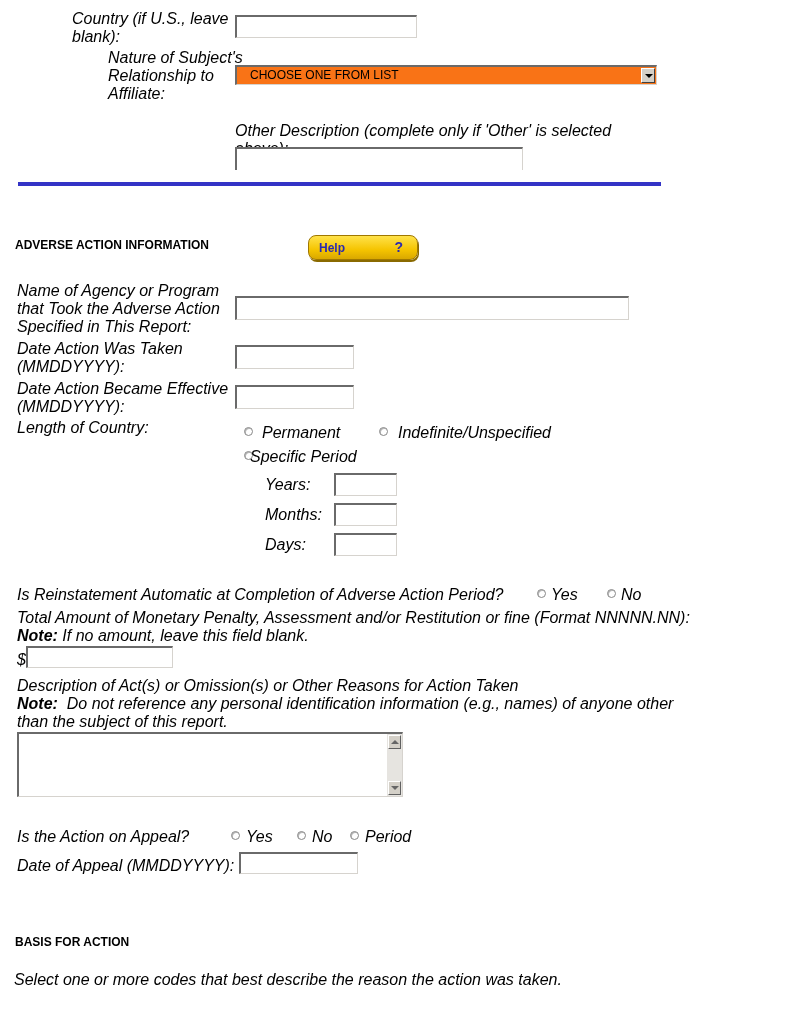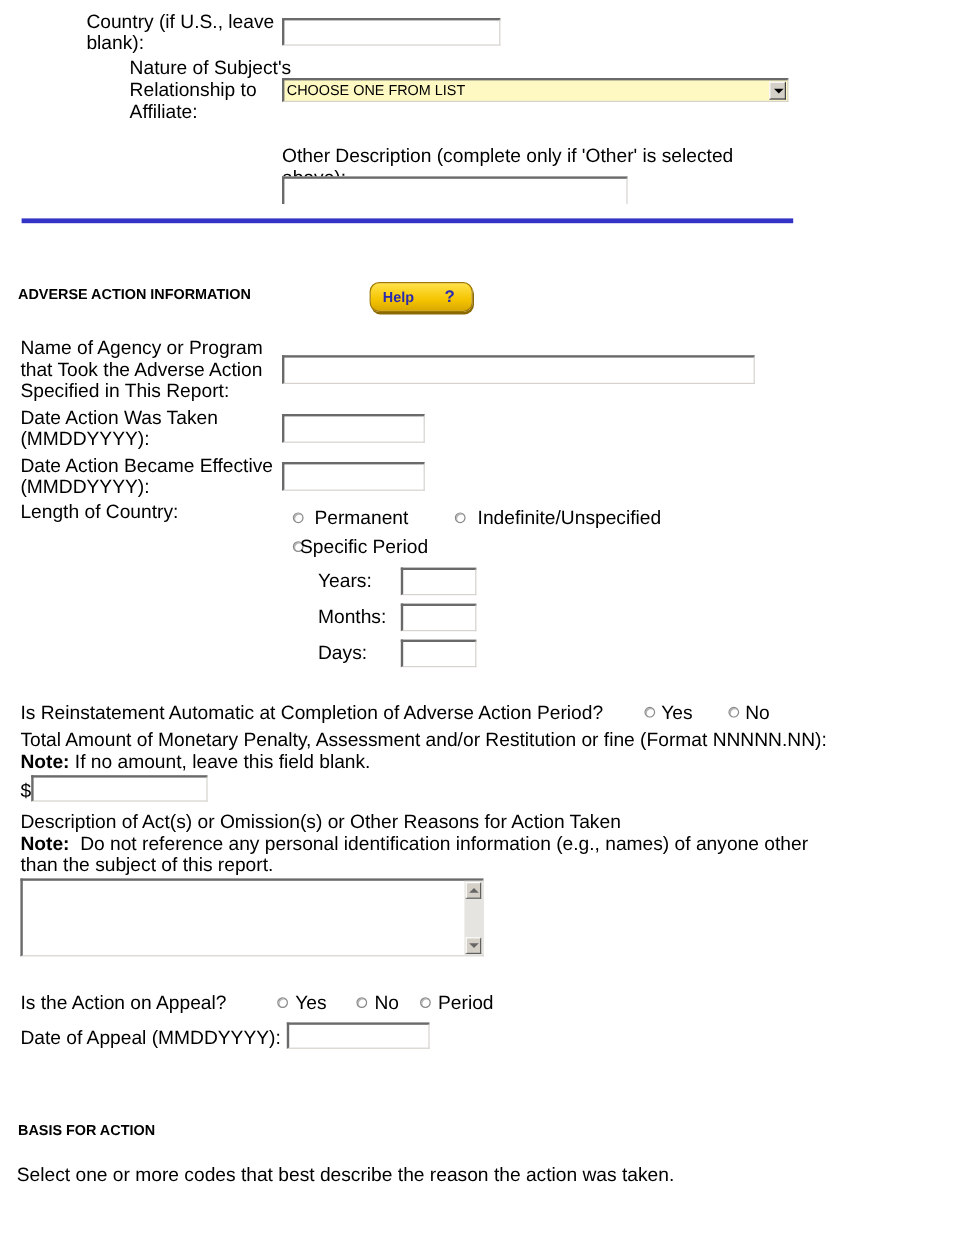--- a/index.html
+++ b/index.html
@@ -1,47 +1,47 @@
 <!DOCTYPE html>
 <html><head>
   <meta charset="utf-8">
   <style>
     html, body { margin: 0; padding: 0; background: #ffffff; }
     body {
       width: 795px; height: 1031px; position: relative; overflow: hidden;
       font-family: "Liberation Sans", sans-serif; font-size: 16px; color: #000;
     }
     .abs { position: absolute; }
-    .lbl { line-height: 18px; }
+    .lbl { line-height: 18px; font-style: italic; }
     .txtbox {
       position: absolute; box-sizing: border-box; background: #fff;
       border-top: 2px solid #6a6a6a; border-left: 2px solid #6a6a6a;
       border-right: 1px solid #d6d3ce; border-bottom: 1px solid #d6d3ce;
     }
     .select {
-      position: absolute; box-sizing: border-box; background: #fef9c3;
+      position: absolute; box-sizing: border-box; background: #f97316;
       border-top: 2px solid #6a6a6a; border-left: 2px solid #6a6a6a;
       border-right: 1px solid #d6d3ce; border-bottom: 1px solid #d6d3ce;
-      font-size: 12px; line-height: 16px; padding-left: 2px;
+      font-size: 12px; line-height: 16px; padding-left: 13px;
     }
     .select .arrow {
       position: absolute; right: 1px; top: 1px; width: 14px; height: 15px;
       background: #d4d0c8; box-sizing: border-box;
       border-top: 1px solid #fff; border-left: 1px solid #fff;
       border-right: 1px solid #404040; border-bottom: 1px solid #404040;
     }
     .select .arrow::after {
       content: ""; position: absolute; left: 3px; top: 5px;
       border-left: 4px solid transparent; border-right: 4px solid transparent;
       border-top: 4px solid #000;
     }
     .rule { position: absolute; left: 18px; top: 182px; width: 643px; height: 4px; background: #3333c6; }
     .section-title { position: absolute; font-weight: bold; font-size: 12px; }
     .help-btn {
-      position: absolute; left: 308px; top: 235px; width: 86px; height: 25px;
+      position: absolute; left: 308px; top: 235px; width: 110px; height: 25px;
       box-sizing: border-box; border-radius: 8px;
       background: linear-gradient(#ffe24a, #f5c400 60%, #d9a800);
       border: 1px solid #a07800; box-shadow: 1px 2px 0 #8a6a00;
       font-size: 12px; font-weight: bold; color: #2a2ab0;
     }
     .help-btn .help-text { position: absolute; left: 10px; top: 5px; }
     .help-btn .q { position: absolute; right: 14px; top: 3px; font-size: 14px; }
     .radio {
       position: absolute; width: 9px; height: 9px; box-sizing: border-box;
       border-radius: 50%; border: 1px solid #888; background: #fff;

